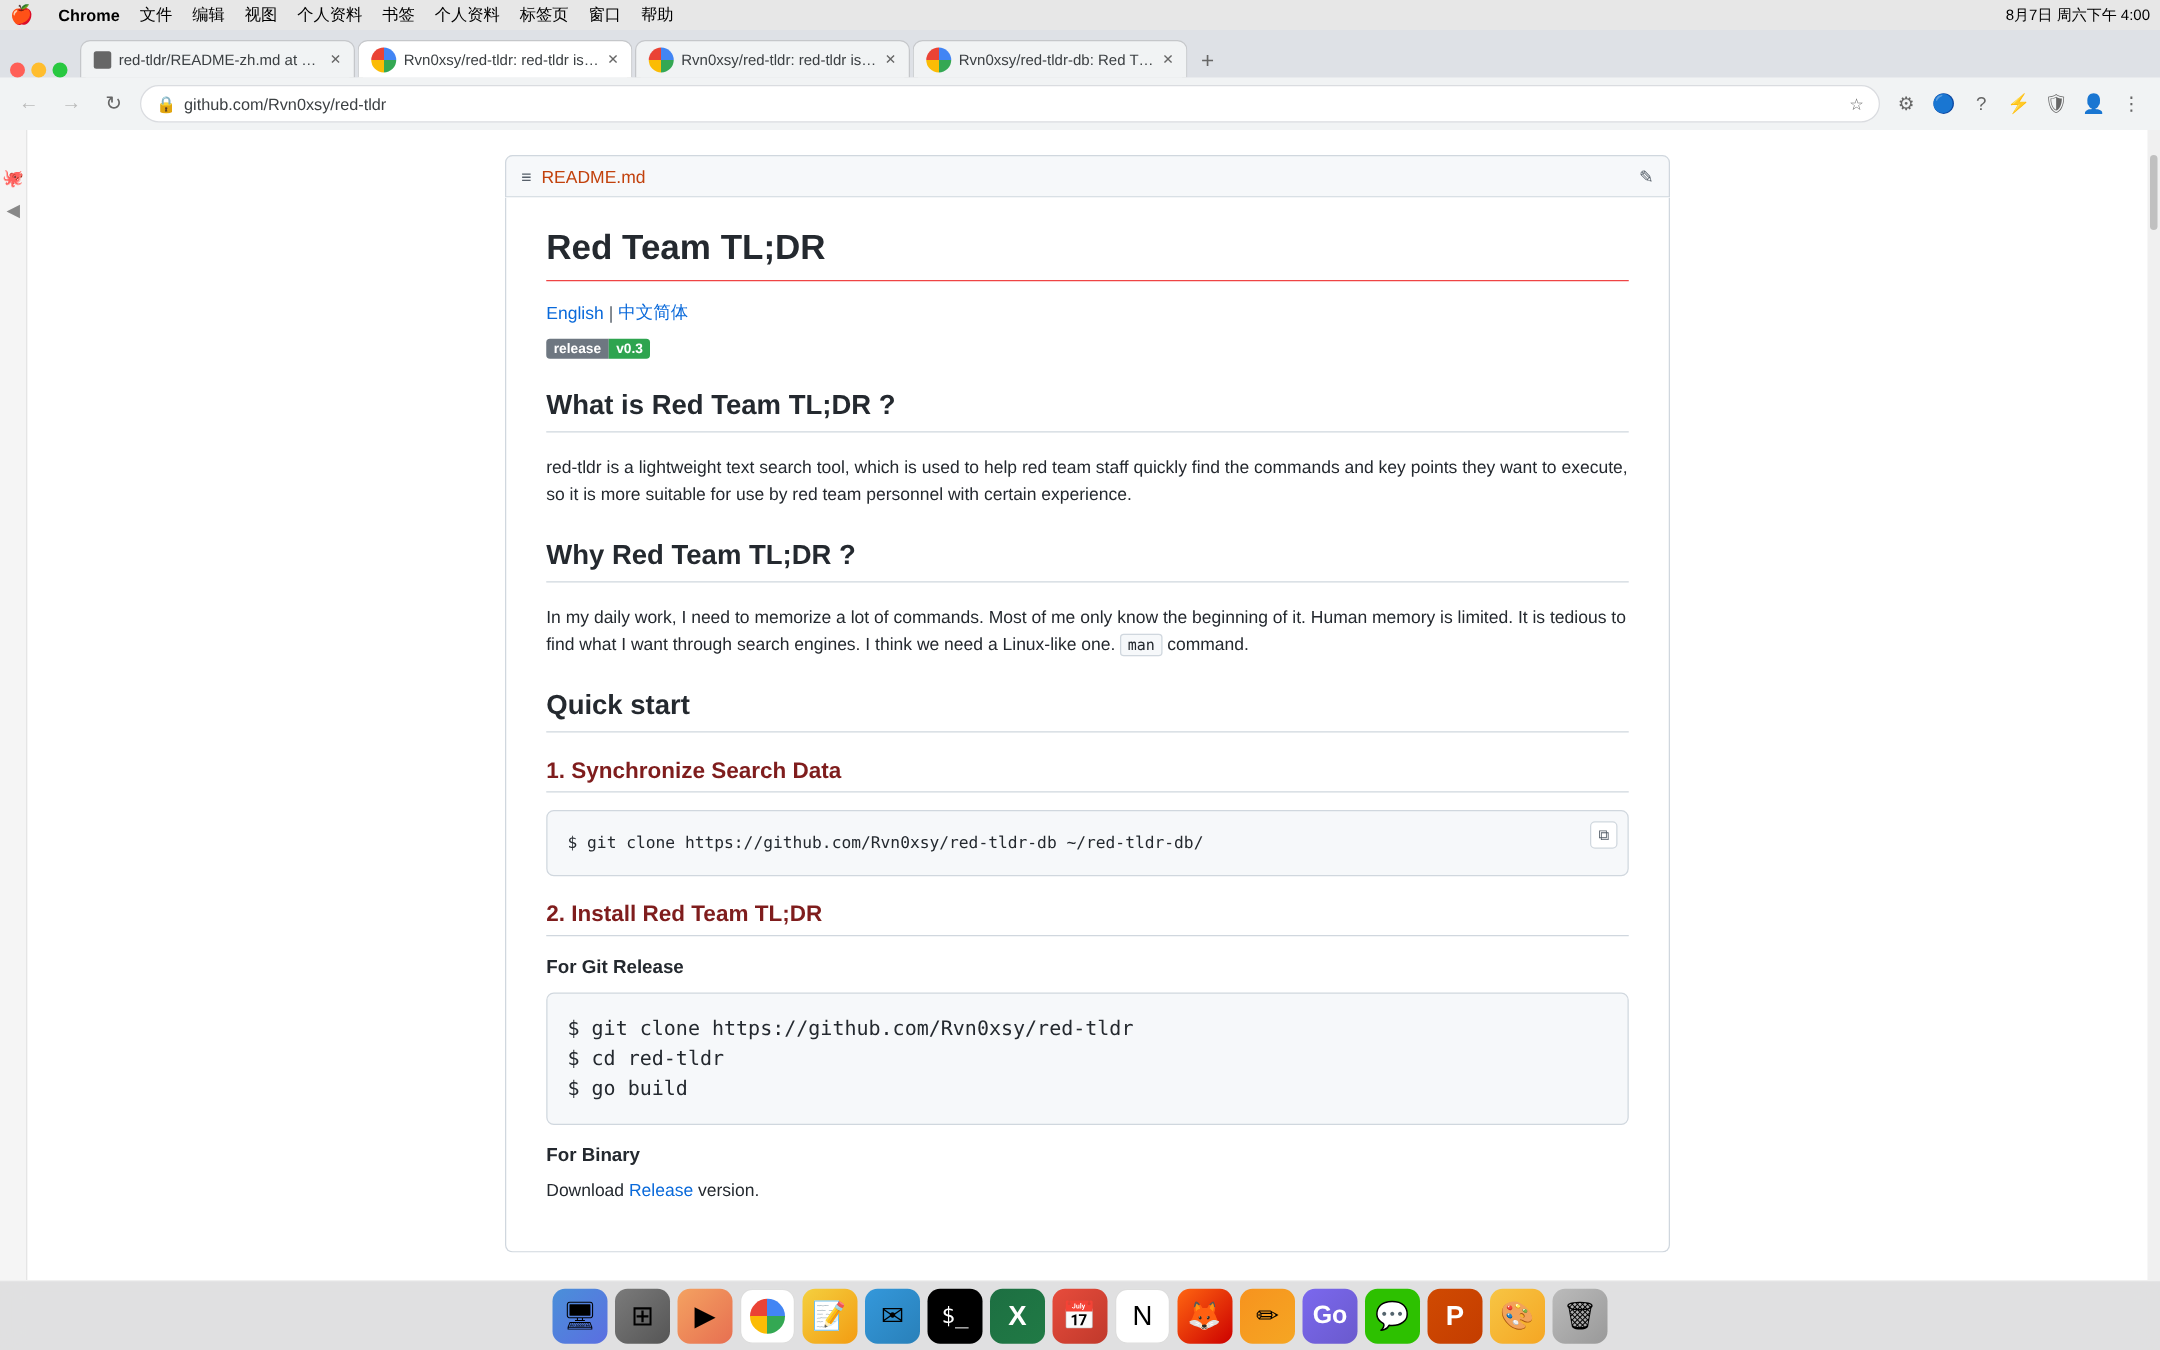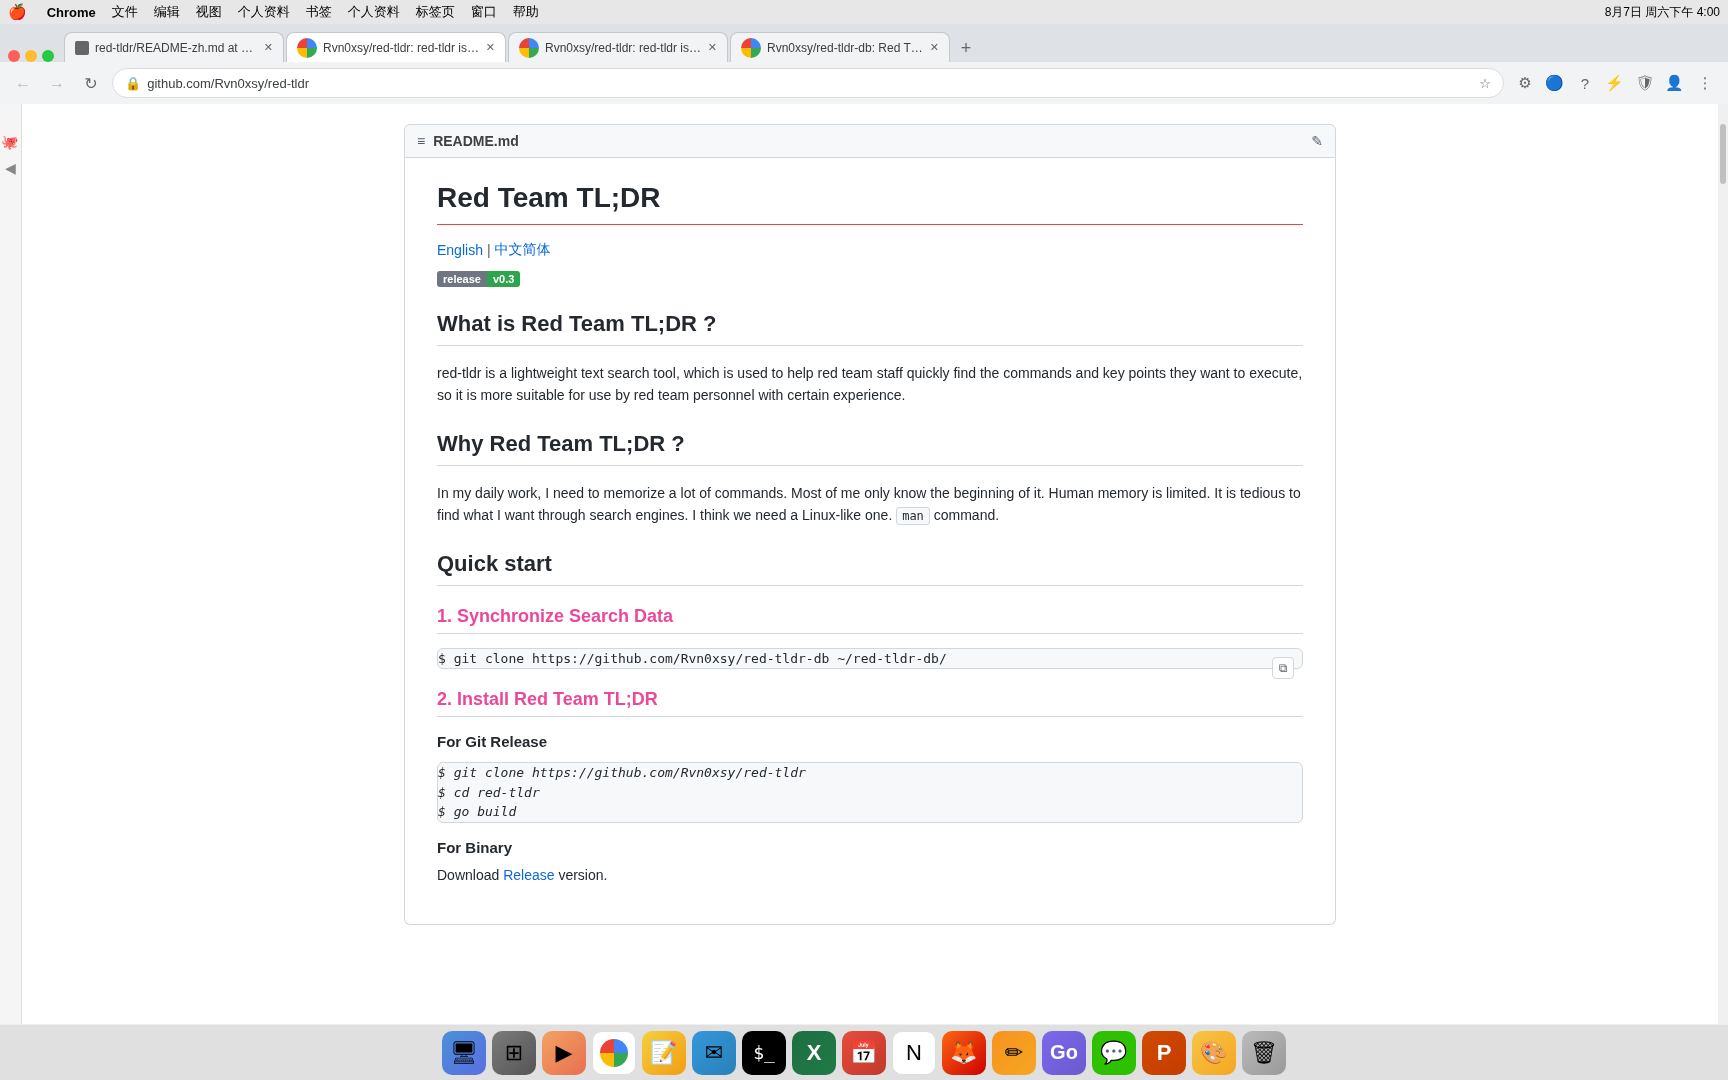--- a/index.html
+++ b/index.html
@@ -143,21 +143,21 @@
       align-items: center;
       justify-content: space-between;
       padding: 8px 12px;
       background: #f6f8fa;
       border: 1px solid #d0d7de;
       border-radius: 6px 6px 0 0;
       margin-bottom: 0;
     }
     .file-header-left { display: flex; align-items: center; gap: 8px; }
     .file-icon { color: #57606a; font-size: 14px; }
-    .file-name { font-weight: 700; font-size: 14px; color: #404040; text-align: center; }
+    .file-name { font-weight: 400; font-size: 14px; color: #c2410c; text-align: center; }
     .file-edit-btn { color: #57606a; font-size: 14px; cursor: pointer; }
 
     .readme-body {
       border: 1px solid #d0d7de;
       border-top: none;
       border-radius: 0 0 6px 6px;
       padding: 24px 32px;
       background: white;
     }
 
@@ -212,21 +212,21 @@
       color: #24292f;
       border-bottom: 1px solid #d0d7de;
       padding-bottom: 8px;
       margin-top: 24px;
       margin-bottom: 16px;
     }
 
     .sub-heading {
       font-size: 18px;
       font-weight: 600;
-      color: #ec4899;
+      color: #7f1d1d;
       border-bottom: 1px solid #d0d7de;
       padding-bottom: 6px;
       margin-top: 20px;
       margin-bottom: 14px;
     }
 
     .sub-sub-heading {
       font-size: 15px;
       font-weight: 600;
       color: #24292f;
@@ -248,20 +248,21 @@
       padding: 1px 5px;
       font-family: 'SFMono-Regular', Consolas, monospace;
       font-size: 12px;
       color: #24292f;
     }
 
     .code-block {
       background: #f6f8fa;
       border: 1px solid #d0d7de;
       border-radius: 6px;
+      padding: 16px;
       margin: 12px 0;
       font-family: 'SFMono-Regular', Consolas, monospace;
       font-size: 13px;
       color: #24292f;
       position: relative;
       line-height: 1.5;
     }
 
     .copy-btn {
       position: absolute;
@@ -477,21 +478,21 @@
         <h3 class="sub-heading">1. Synchronize Search Data</h3>
         <div class="code-block">
           <span>$ git clone https://github.com/Rvn0xsy/red-tldr-db ~/red-tldr-db/</span>
           <div class="copy-btn">⧉</div>
         </div>
 
         <h3 class="sub-heading">2. Install Red Team TL;DR</h3>
 
         <p class="sub-sub-heading">For Git Release</p>
         <div class="code-block">
-          <pre style="font-family:monospace;font-size:13px;white-space:pre;font-style:italic;">$ git clone https://github.com/Rvn0xsy/red-tldr
+          <pre style="font-family:monospace;font-size:16px;white-space:pre;">$ git clone https://github.com/Rvn0xsy/red-tldr
 $ cd red-tldr
 $ go build</pre>
         </div>
 
         <p class="sub-sub-heading">For Binary</p>
 
         <p class="paragraph">
           <span>Download </span><a class="link-text">Release</a><span> version.</span>
         </p>
       </div>

